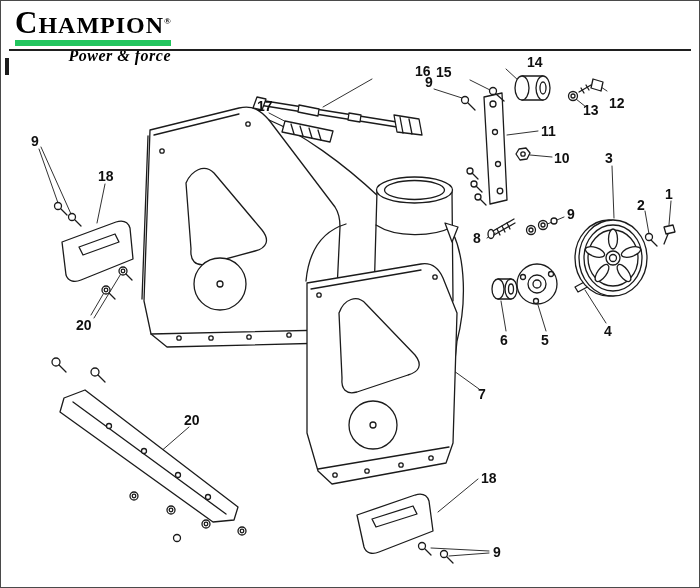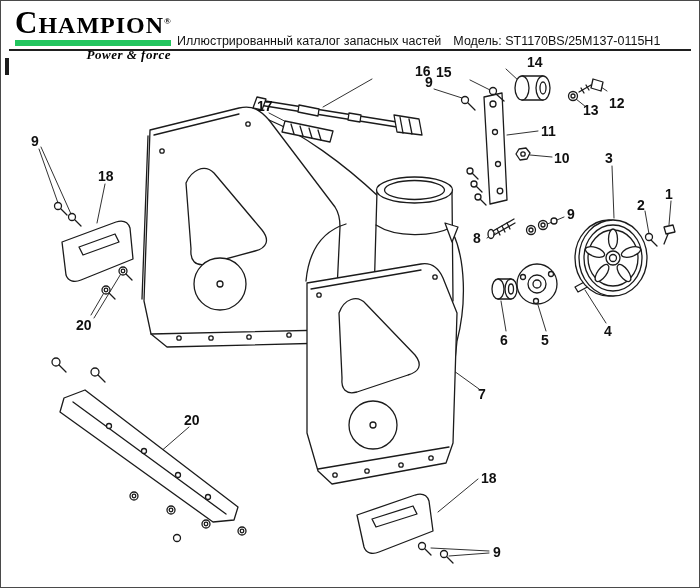--- a/index.html
+++ b/index.html
@@ -14,21 +14,21 @@
   .logo { position:absolute; left:14px; top:5px; width:156px; }
   .brand-line {
     display:block; font-family:"Liberation Serif", serif; font-weight:bold;
     font-size:24px; letter-spacing:1px; color:#000; line-height:1.1;
     border-bottom:6px solid #22c55e; padding-bottom:0; white-space:nowrap;
   }
   .brand-line::first-letter { font-size:31px; }
   .reg { font-size:9px; vertical-align:super; letter-spacing:0; }
   .tagline {
     display:block; font-family:"Liberation Serif", serif; font-style:italic;
-    font-weight:bold; font-size:13px; color:#000; text-align:right; margin-top:1px;
+    font-weight:bold; font-size:16px; color:#000; text-align:right; margin-top:1px;
     letter-spacing:0.5px;
   }
   .doc-title {
     position:absolute; left:176px; top:33px; font-size:12.5px; color:#111;
     white-space:nowrap;
   }
   .doc-title .model { margin-left:12px; }
   
   .diagram { position:absolute; left:0; top:0; width:700px; height:588px; }
   .diagram svg { position:absolute; left:0; top:0; }
@@ -40,23 +40,20 @@
 </style>
 </head>
 <body>
 
 <div class="page">
 
   <div class="header">
     <div class="logo">
       <span class="brand-line"><span>CHAMPION</span><sup class="reg">®</sup></span>
       <span class="tagline">Power &amp; force</span>
-    </div>
-    <div class="doc-title">
-      <span>Иллюстрированный каталог запасных частей</span><span class="model">Модель: ST1170BS/25M137-0115H1</span>
     </div>
     <div class="header-rule"></div>
   </div>
 
   <div class="edge-mark"></div>
 
   <div class="diagram">
     <svg width="700" height="588" viewBox="0 0 700 588">
       <g stroke="#1b1b1b" fill="none" stroke-width="1.3" stroke-linejoin="round" stroke-linecap="round">
 

